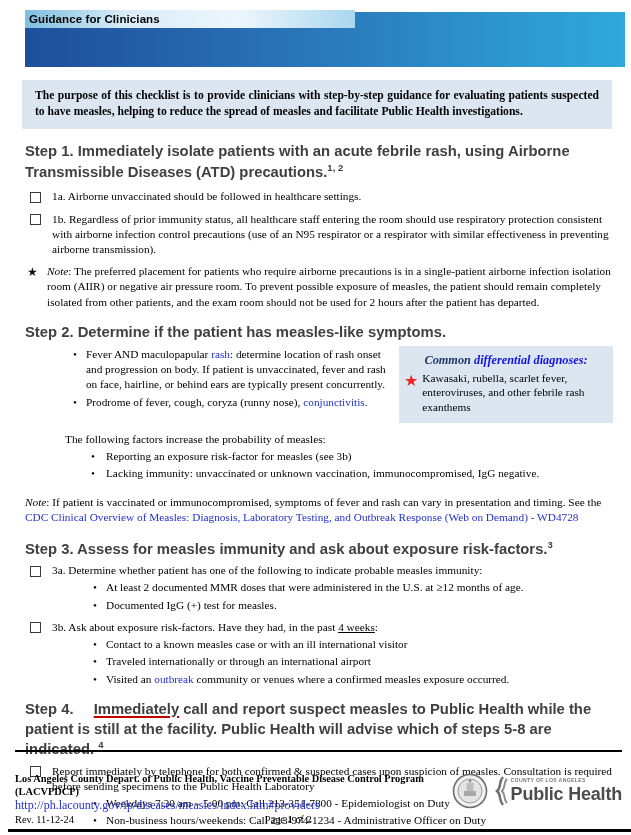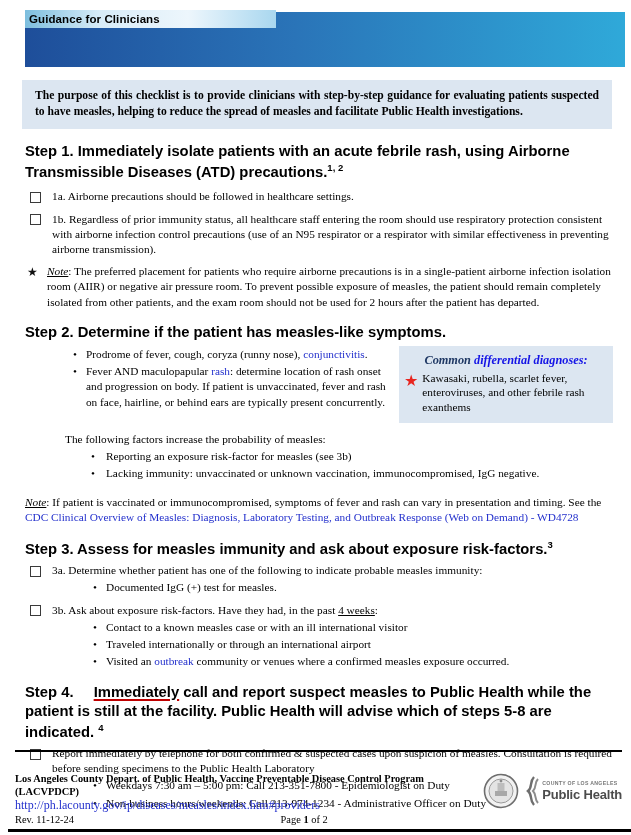--- a/index.html
+++ b/index.html
@@ -2,45 +2,45 @@
 <html><head>
 <meta charset="utf-8">
 <style>
   html,body{margin:0;padding:0;background:#fff;}
   .page{position:relative;width:631px;height:835px;background:#fff;overflow:hidden;
         font-family:"Liberation Serif",serif;color:#000;}
   
   .header{position:relative;margin:10px 6px 0 25px;height:57px;}
   .banner{position:absolute;left:0;right:0;top:2px;bottom:0;
           background:linear-gradient(90deg,#1e4e9a 0%,#2a74b8 45%,#2fa9d9 100%);}
-  .kicker-strip{position:absolute;left:0;top:0;width:251px;height:18px;
+  .kicker-strip{position:absolute;left:0;top:0;width:330px;height:18px;
           background:linear-gradient(90deg,#7dbede 0%,#d8ecf8 30%,#edf6fc 65%,#a9d7ef 100%);
           display:flex;align-items:center;}
   .kicker{font-family:"Liberation Sans",sans-serif;font-weight:bold;font-size:11.5px;
           color:#000;padding-left:4px;letter-spacing:.1px;}
   .banner-title{position:absolute;left:0;right:30px;top:26px;text-align:center;
           font-family:"Liberation Sans",sans-serif;font-weight:bold;font-size:17.5px;
           color:#fff;letter-spacing:.2px;}
   
   .purpose{margin:13px 19px 0 22px;background:#dce6f1;padding:8px 13px 9px 13px;
           font-weight:bold;font-size:11.6px;line-height:1.4;text-align:justify;}
   
   .content{margin:0 18px 0 25px;}
   .step-h{font-family:"Liberation Sans",sans-serif;font-weight:bold;font-size:14.8px;
-          color:#000000;line-height:1.32;margin-top:13px;}
+          color:#404040;line-height:1.32;margin-top:13px;}
   .step-h sup{font-size:9.5px;}
   .check-item{display:flex;margin-top:7px;font-size:11.3px;line-height:1.34;}
   .cbx{flex:none;width:9px;height:9px;border:1.2px solid #3a3a3a;margin:2.5px 11px 0 5px;background:#fff;}
   .check-text{max-width:560px;}
   .b-item{display:flex;font-size:11.3px;line-height:1.36;margin-left:48px;margin-top:2px;}
   .b-item::before{content:"\2022";margin-right:9px;}
   .b-deep{margin-left:68px;}
   .note-row{display:flex;margin-top:7px;font-size:11.3px;line-height:1.36;}
   .note-star{flex:none;width:15px;color:#111;font-size:12px;margin:0 5px 0 2px;}
-  .u-i{font-style:italic;text-decoration:underline;}
+  .u-i{font-style:italic;}
   .lnk{color:#2330cc;cursor:pointer;}
   .u{text-decoration:underline;}
   .u-red{text-decoration:underline;text-decoration-color:#c00000;text-decoration-thickness:1.5px;text-underline-offset:2px;padding-left:16px;}
   
   .cols{display:flex;align-items:flex-start;margin-top:2px;}
   .col-left{flex:1;}
   .col-left .b-item{max-width:390px;}
   .diff-box{flex:none;width:196px;background:#dce6f1;padding:7px 9px 8px 9px;margin:1px 0 0 6px;}
   .diff-title{font-weight:bold;font-style:italic;font-size:12.3px;text-align:center;}
   .diff-title .t1{color:#1f3864;}
@@ -59,21 +59,21 @@
   .f-url{font-size:12px;color:#2330cc;line-height:1.25;}
   .f-line3{display:flex;font-size:10.4px;line-height:1.3;}
   .f-rev{width:150px;}
   .f-page{flex:1;text-align:center;margin-left:-40px;}
   .f-page b{font-weight:bold;}
   .f-logos{flex:none;display:flex;align-items:center;gap:6px;margin-top:1px;}
   .ph-logo{display:flex;align-items:center;gap:3px;}
   .ph-text{display:flex;flex-direction:column;}
   .ph-county{font-family:"Liberation Sans",sans-serif;font-size:5.2px;font-weight:bold;
              color:#777;letter-spacing:.3px;}
-  .ph-name{font-family:"Liberation Sans",sans-serif;font-size:13px;font-weight:bold;color:#4c4c4c;
+  .ph-name{font-family:"Liberation Sans",sans-serif;font-size:18px;font-weight:bold;color:#4c4c4c;
            letter-spacing:-.2px;margin-top:1px;}
   .bottom-bar{position:absolute;left:8px;right:0;bottom:3px;height:3.5px;background:#000;}
 </style>
 </head>
 <body>
 
 <div class="page">
 
   <div class="header">
     <div class="banner"></div>
@@ -83,43 +83,43 @@
   </div>
 
   <div class="purpose">The purpose of this checklist is to provide clinicians with step-by-step guidance for evaluating patients suspected to have measles, helping to reduce the spread of measles and facilitate Public Health investigations.</div>
 
   <div class="content">
 
     <div class="step-h"><span>Step 1. Immediately isolate patients with an acute febrile rash, using Airborne Transmissible Diseases (ATD) precautions.</span><sup>1, 2</sup></div>
 
     <div class="check-item">
       <span class="cbx"></span>
-      <span class="check-text">1a. Airborne precautions should be followed in healthcare settings.</span>
+      <span class="check-text">1a. Airborne unvaccinated should be followed in healthcare settings.</span>
     </div>
 
     <div class="check-item">
       <span class="cbx"></span>
       <span class="check-text">1b. Regardless of prior immunity status, all healthcare staff entering the room should use respiratory protection consistent with airborne infection control precautions (use of an N95 respirator or a respirator with similar effectiveness in preventing airborne transmission).</span>
     </div>
 
     <div class="note-row">
       <span class="note-star">★</span>
       <span class="check-text" style="max-width:572px"><span class="u-i">Note</span><span>: The preferred placement for patients who require airborne precautions is in a single-patient airborne infection isolation room (AIIR) or negative air pressure room. To prevent possible exposure of measles, the patient should remain completely isolated from other patients, and the exam room should not be used for 2 hours after the patient has departed.</span></span>
     </div>
 
     <div class="step-h">Step 2. Determine if the patient has measles-like symptoms.</div>
 
 
     <div class="cols">
       <div class="col-left">
         <div class="b-item">
-            <span><span>Prodrome of fever, cough, coryza (runny nose), </span><span class="lnk">conjunctivitis</span><span>.</span></span>
+            <span><span>Fever AND maculopapular </span><span class="lnk">rash</span><span>: determine location of rash onset and progression on body. If patient is unvaccinated, fever and rash on face, hairline, or behind ears are typically present concurrently.</span></span>
           </div>
         <div class="b-item">
-            <span><span>Fever AND maculopapular </span><span class="lnk">rash</span><span>: determine location of rash onset and progression on body. If patient is unvaccinated, fever and rash on face, hairline, or behind ears are typically present concurrently.</span></span>
+            <span><span>Prodrome of fever, cough, coryza (runny nose), </span><span class="lnk">conjunctivitis</span><span>.</span></span>
           </div>
       </div>
 
       <div class="diff-box">
         <div class="diff-title"><span class="t1">Common </span><span class="t2">differential diagnoses:</span></div>
         <div class="diff-body">
           <span class="diff-star">★</span>
           <span>Kawasaki, rubella, scarlet fever, enteroviruses, and other febrile rash exanthems</span>
         </div>
       </div>
@@ -134,20 +134,23 @@
       </div>
 
     <div class="note-p"><span class="u-i">Note</span><span>: If patient is vaccinated or immunocompromised, symptoms of fever and rash can vary in presentation and timing. See the </span><span class="lnk">CDC Clinical Overview of Measles: Diagnosis, Laboratory Testing, and Outbreak Response (Web on Demand) - WD4728</span></div>
 
     <div class="step-h"><span>Step 3. Assess for measles immunity and ask about exposure risk-factors.</span><sup>3</sup></div>
 
     <div class="check-item" style="margin-top:4px">
       <span class="cbx"></span>
       <span class="check-text">3a. Determine whether patient has one of the following to indicate probable measles immunity:</span>
     </div>
+    <div class="b-item b-deep">
+        <span>At least 2 documented MMR doses that were administered in the U.S. at ≥12 months of age.</span>
+      </div>
     <div class="b-item b-deep">
         <span>Documented IgG (+) test for measles.</span>
       </div>
 
     <div class="check-item">
       <span class="cbx"></span>
       <span class="check-text"><span>3b. Ask about exposure risk-factors. Have they had, in the past </span><span class="u">4 weeks</span><span>:</span></span>
     </div>
     <div class="b-item b-deep">
         <span>Contact to a known measles case or with an ill international visitor</span>

